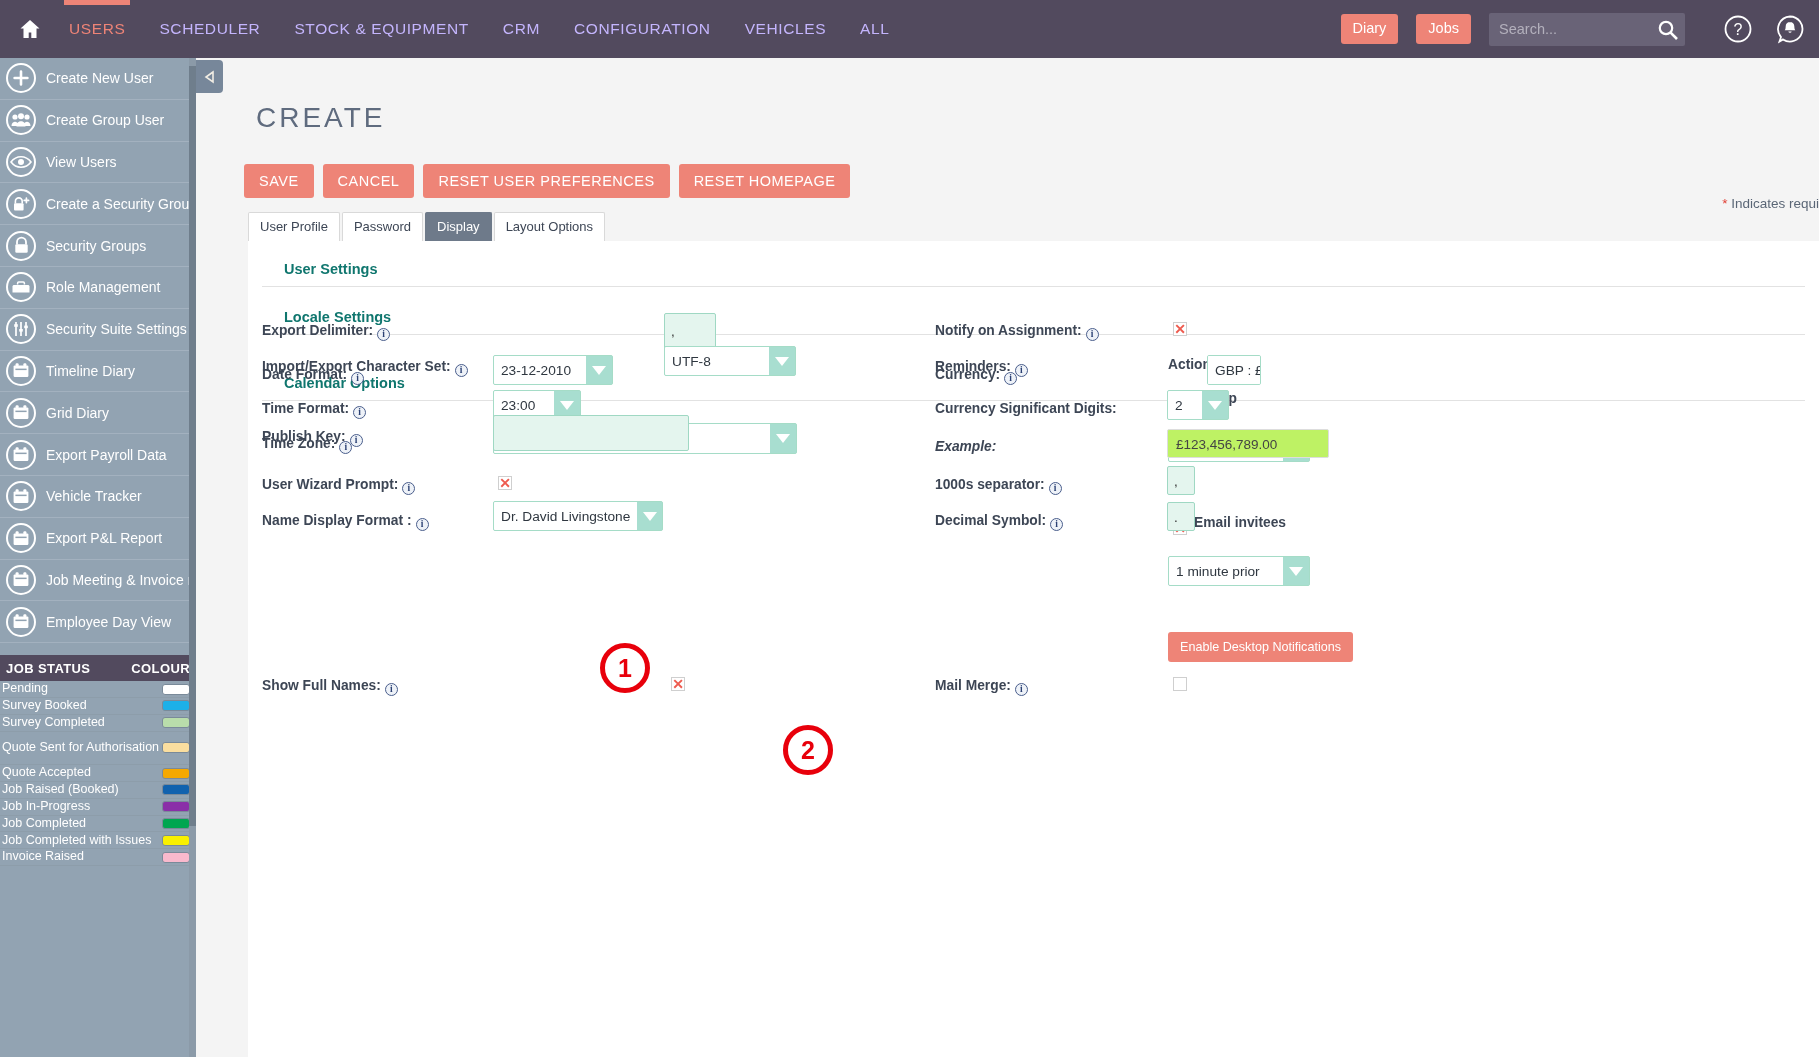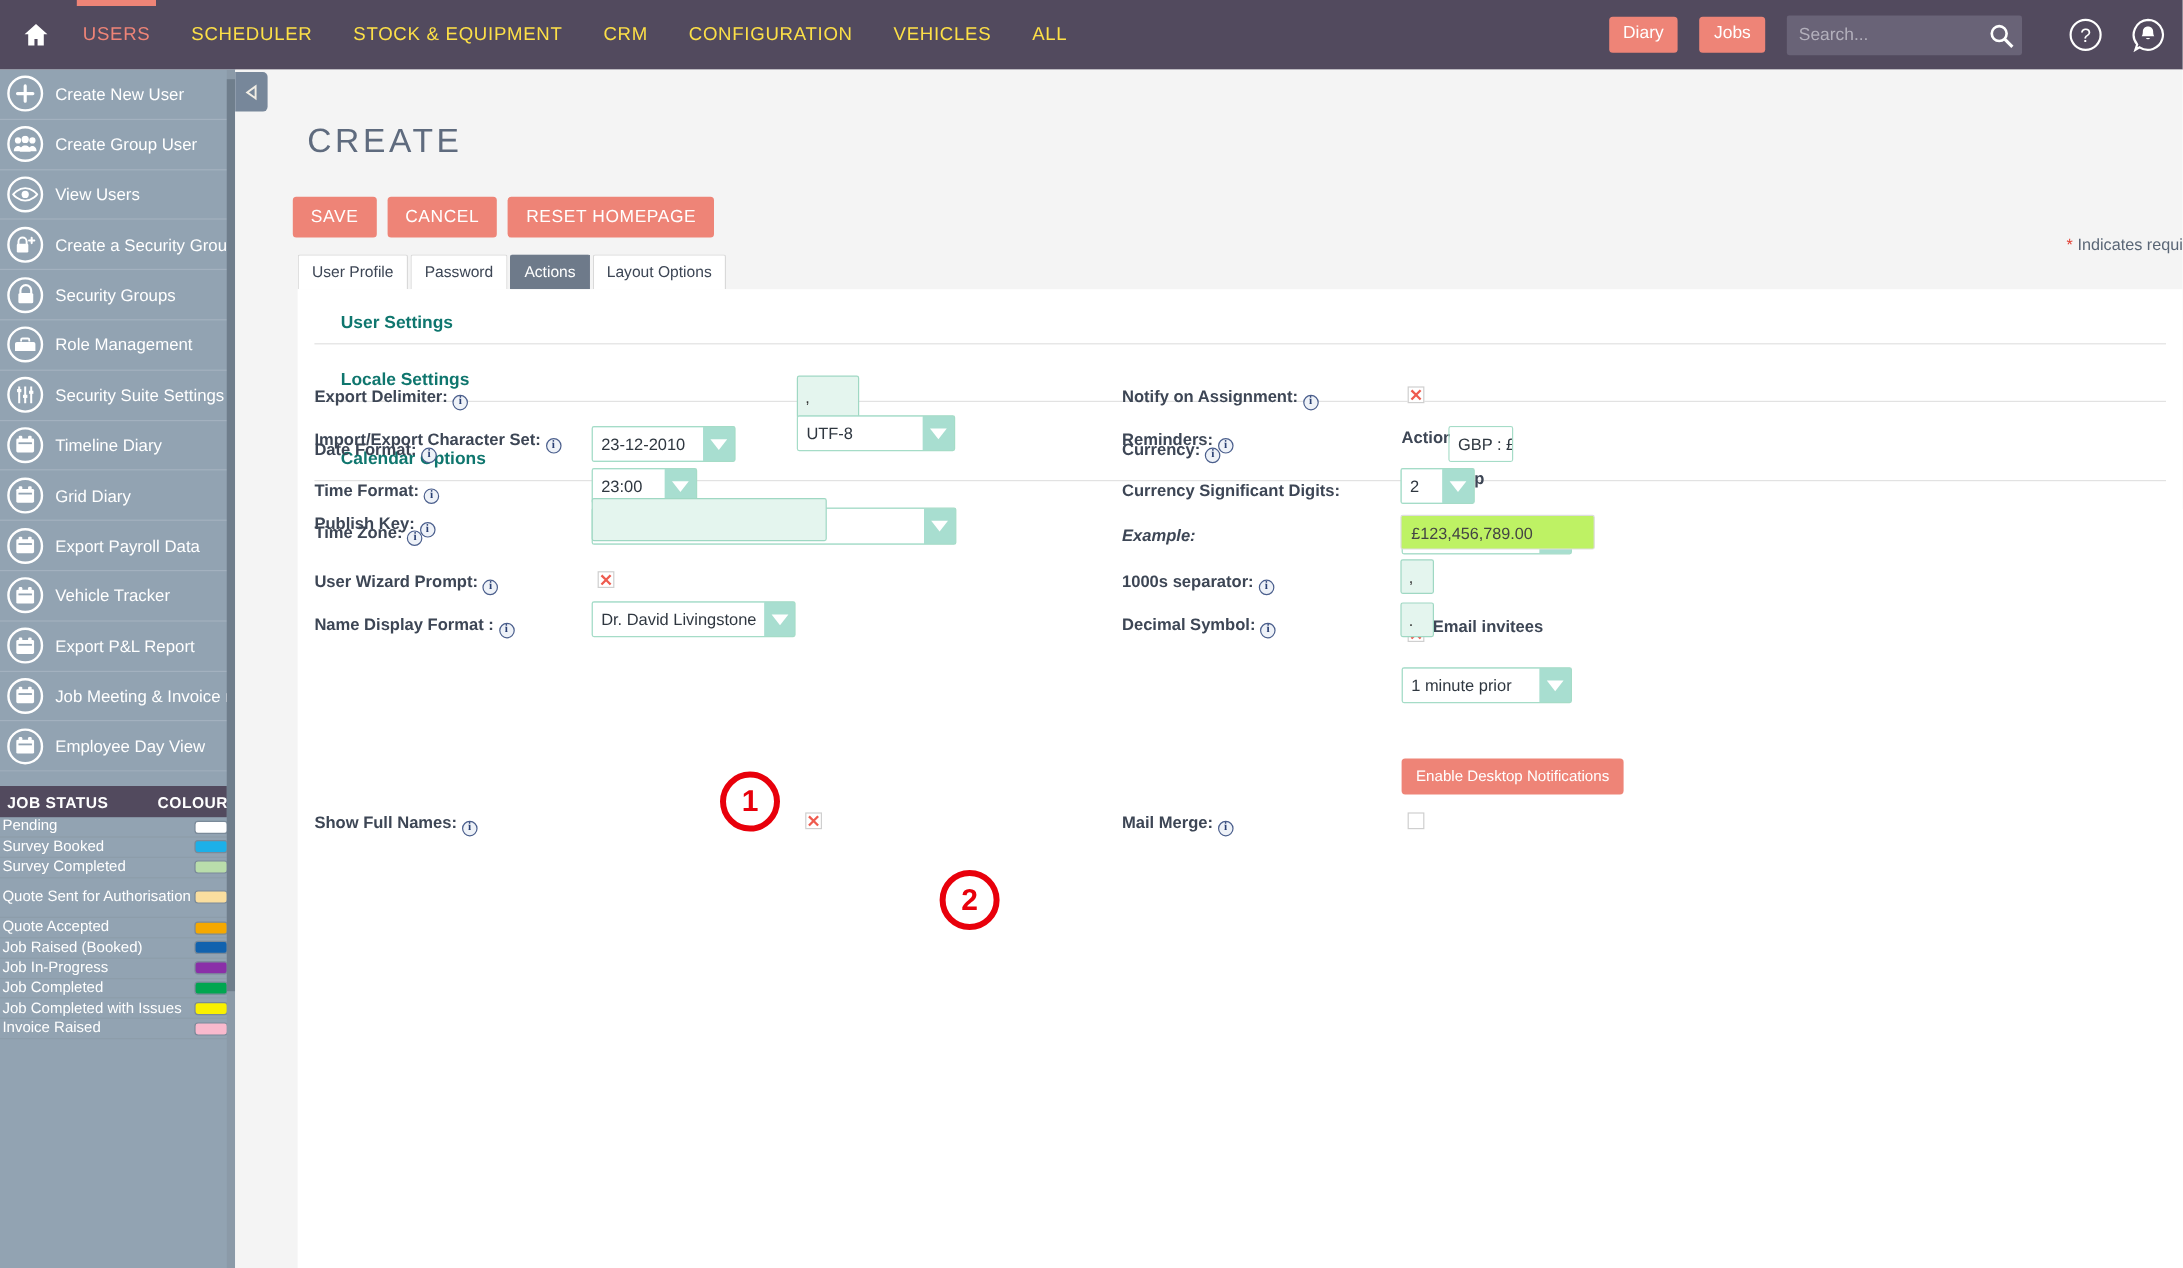--- a/index.html
+++ b/index.html
@@ -17,21 +17,21 @@
     position: absolute; top: 0; left: 0; width: 1819px; height: 58px;
     background: #524a5e; display: flex; align-items: center;
   }
   .home-icon {
     width: 44px; height: 58px; display:flex; align-items:center; justify-content:center;
     margin-left: 8px;
   }
   .nav-items { display: flex; align-items: center; height: 58px; }
   .nav-item {
     position: relative;
-    color: #fde047; font-size: 15.5px; letter-spacing: 0.6px;
+    color: #c4b5fd; font-size: 15.5px; letter-spacing: 0.6px;
     padding: 0 17px; height: 58px; line-height: 58px;
     cursor: pointer; white-space: nowrap;
   }
   .nav-item.active { color: #ee8477; }
   .nav-item.active::before {
     content: ""; position: absolute; top: 0; left: 12px; right: 12px;
     height: 5px; background: #ee8477;
   }
   .topnav-right {
     margin-left: auto; display: flex; align-items: center; gap: 12px; padding-right: 14px;
@@ -461,32 +461,33 @@
       </svg>
   </div>
 
   <div class="main">
 
     <h1 class="page-title">CREATE</h1>
 
     <div class="btn-row">
       <button class="action-btn">SAVE</button>
       <button class="action-btn">CANCEL</button>
+      <button class="action-btn">RESET USER PREFERENCES</button>
       <button class="action-btn">RESET HOMEPAGE</button>
     </div>
 
     <div class="required-note">
       <span class="star">*</span>
       <span>Indicates requi</span>
     </div>
 
     <div class="tabs">
       <div class="tab">User Profile</div>
       <div class="tab">Password</div>
-      <div class="tab active">Actions</div>
+      <div class="tab active">Display</div>
       <div class="tab">Layout Options</div>
     </div>
 
     <div class="panel">
 
       <div class="section-head">User Settings</div>
 
       <div class="grid2">
 
         <div class="fld-label" style="left:14px; top:36px;">

